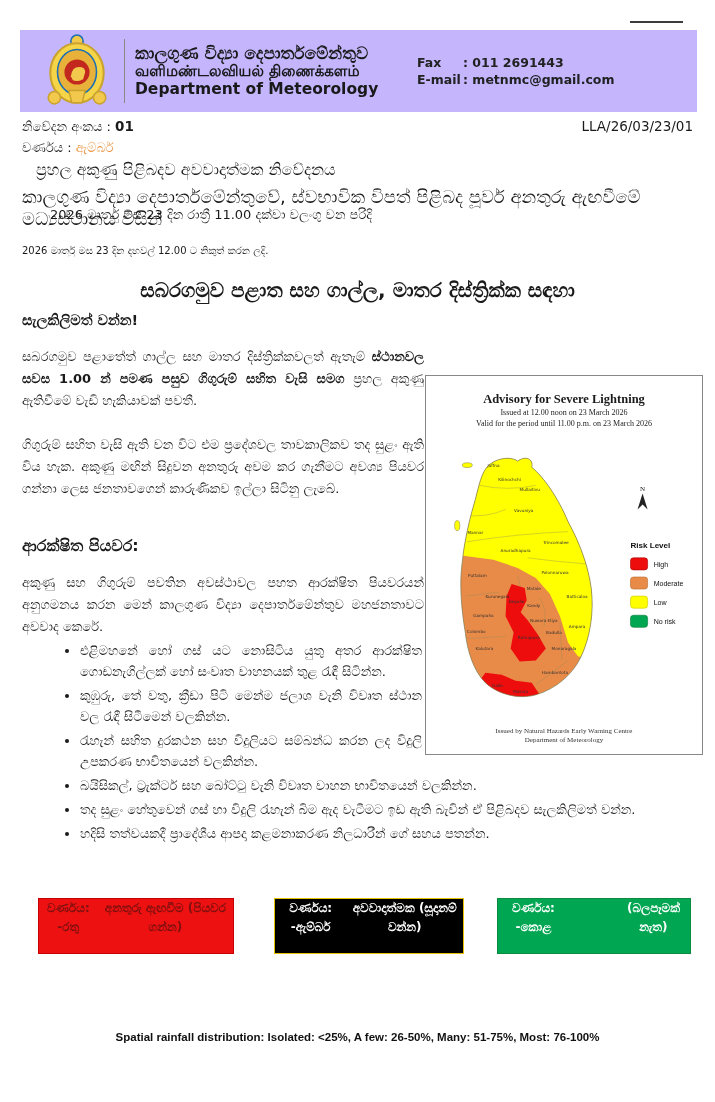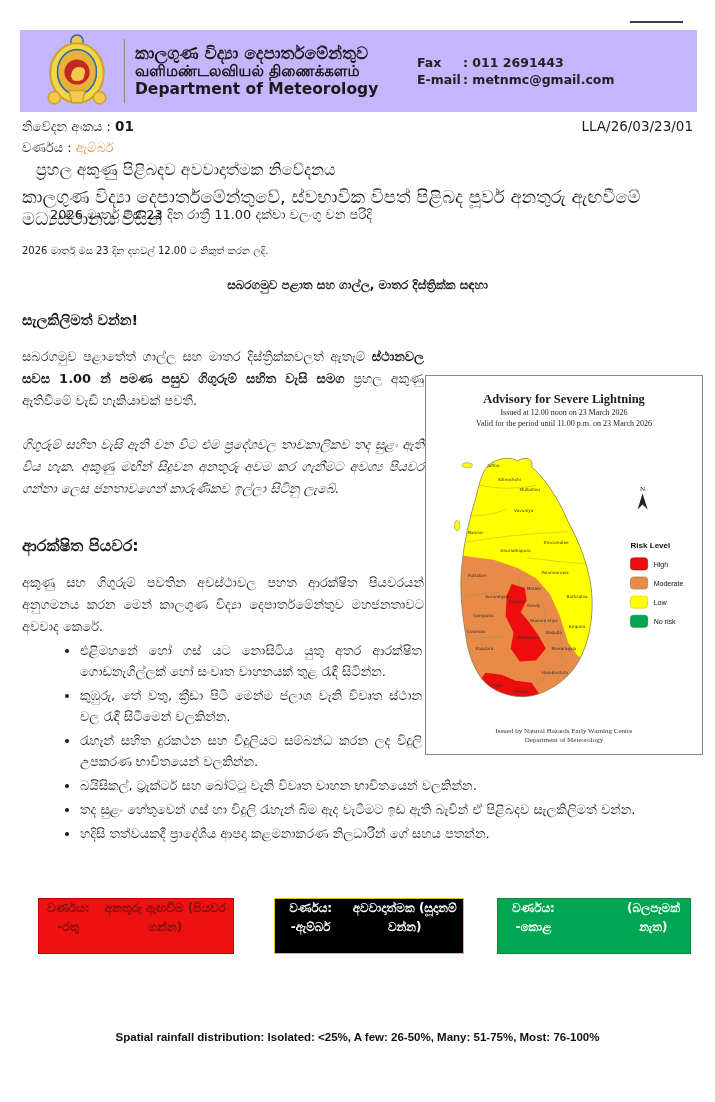--- a/index.html
+++ b/index.html
@@ -25,25 +25,25 @@
   .meta-num{font-weight:bold;font-size:13.5px;}
   .ref{right:22px;top:118px;font-size:13.5px;}
   .meta2{left:22px;top:140px;font-size:13px;}
   .amber-text{color:#e8923e;margin-top:36px;}
 
   
   .adv-heading{left:8px;top:160px;font-size:16px;font-weight:normal;margin-left:28px;}
   .adv-line1{left:22px;top:186px;font-size:18px;}
   .adv-line2{left:22px;top:207px;font-size:13px;margin-left:28px;}
   .adv-line3{left:22px;top:216px;font-size:10px;margin-top:29px;}
-  .target{left:0;top:278px;width:715px;text-align:center;font-size:12px;font-weight:bold;}
+  .target{left:0;top:278px;width:715px;text-align:center;font-size:20px;font-weight:bold;}
   .attention{left:22px;top:312px;font-size:14.5px;font-weight:bold;}
   .para{left:22px;font-size:13px;line-height:22px;width:402px;text-align:justify;}
   .p1{top:346px;}
-  .p2{top:434px;font-style:italic;}
+  .p2{top:434px;}
   .bold{font-weight:bold;}
   .safety-heading{left:22px;top:536px;font-size:16px;font-weight:bold;}
   .safety-intro{top:572px;}
   .bullets{left:22px;top:640px;width:668px;margin:0;padding-left:58px;font-size:13px;line-height:21px;}
   .bullets li{margin-bottom:3px;text-align:justify;}
   .bullets li.narrow{max-width:342px;}
 
   
   .map-panel{left:425px;top:375px;width:276px;height:378px;border:1px solid #888;background:#fff;
              font-family:"Liberation Serif",serif;}

